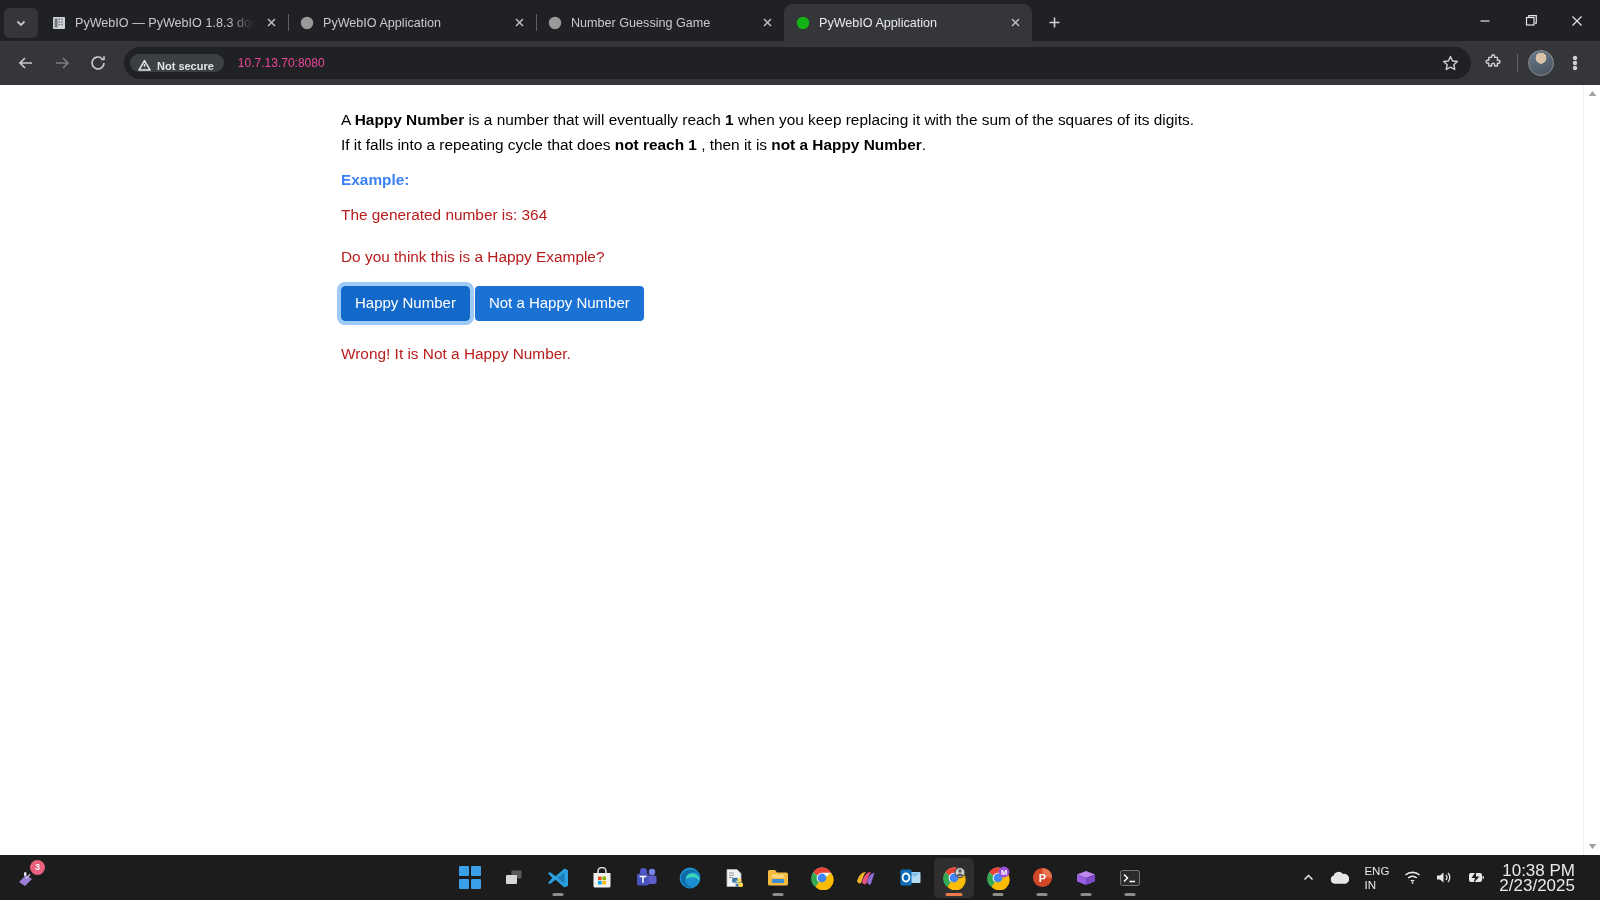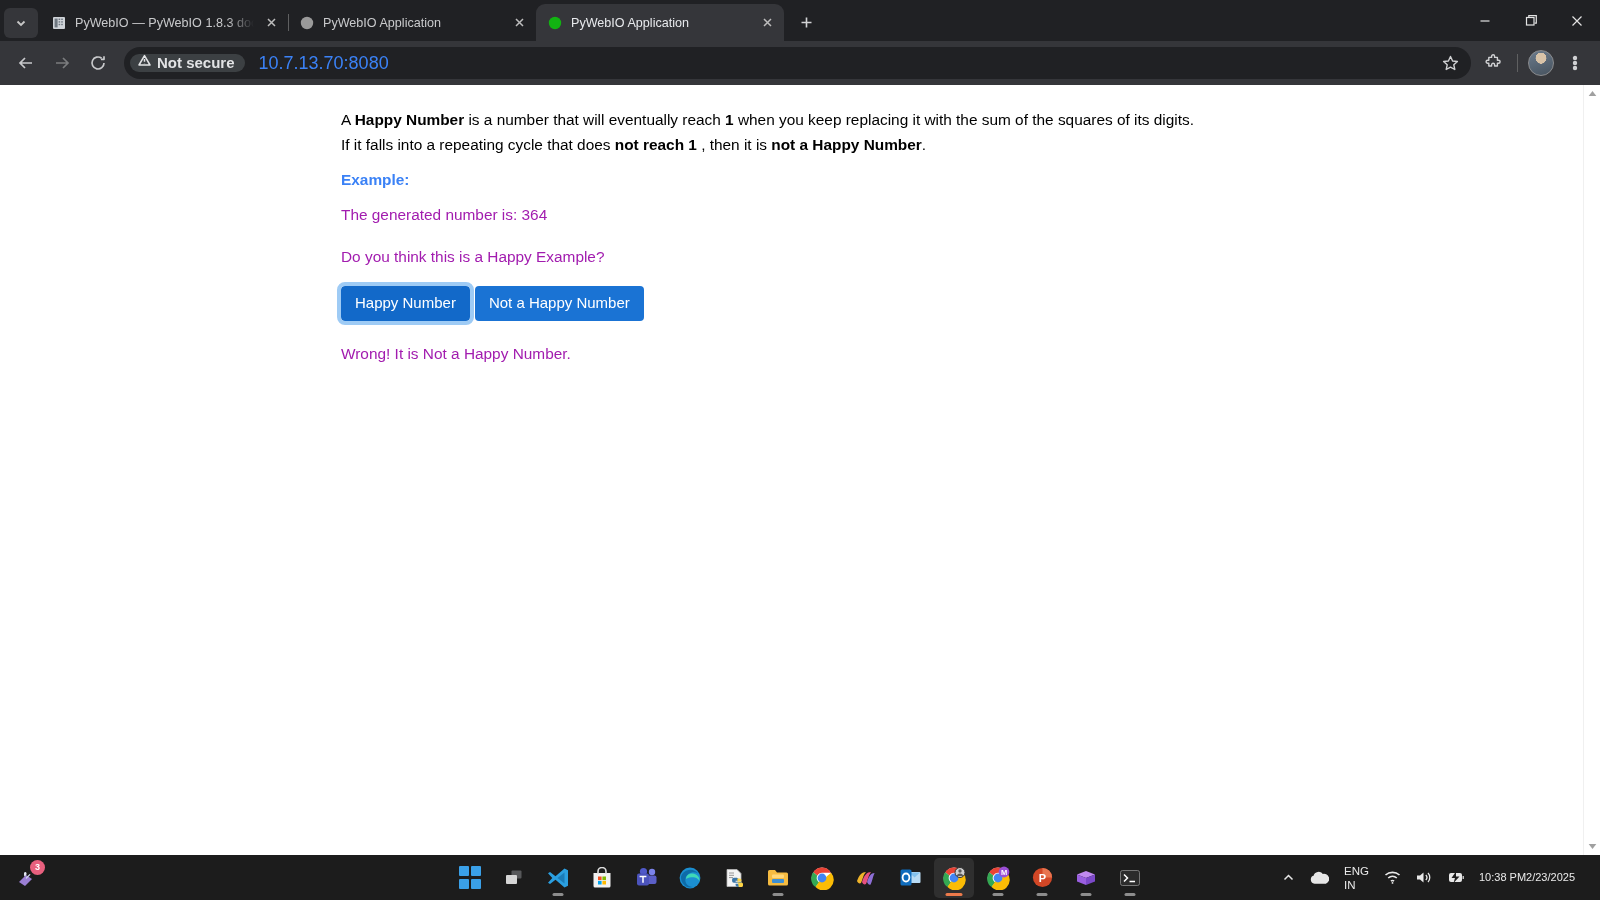--- a/index.html
+++ b/index.html
@@ -73,27 +73,27 @@
   .navbtn svg { stroke: #c8c9cb; stroke-width: 1.7; fill: none; }
   .navbtn.disabled svg { stroke: #7b7c7e; }
 
   .omnibox {
     flex: 1 1 auto; height: 32px; margin-left: 8px; margin-right: 6px;
     background: #202124; border-radius: 16px;
     display: flex; align-items: center; padding: 0 6px 0 6px;
     position: relative;
   }
   .notsecure {
-    display: flex; align-items: flex-start; gap: 6px;
+    display: flex; align-items: flex-end; gap: 6px;
     height: 18px; padding: 0 10px 0 8px; border-radius: 14px;
     background: #3c4043; color: #e2e3e5;
-    font-size: 15px; font-weight: bold; flex: none;
+    font-size: 11px; font-weight: bold; flex: none;
   }
   .notsecure svg { stroke: #e2e3e5; stroke-width: 1.5; fill: none; }
-  .urltext { margin-left: 14px; color: #3b82f6; font-size: 18px; white-space: nowrap; }
+  .urltext { margin-left: 14px; color: #ec4899; font-size: 12px; white-space: nowrap; }
   .star { position: absolute; right: 8px; width: 26px; height: 26px; display:flex; align-items:center; justify-content:center; }
   .star svg { stroke: #d0d1d3; stroke-width: 1.4; fill: none; }
 
   .tbicon { width: 34px; height: 34px; border-radius: 50%; display:flex; align-items:center; justify-content:center; flex: none; }
   .tbicon svg { stroke: #d0d1d3; stroke-width: 1.4; fill: none; }
   .tbsep { width: 1px; height: 18px; background: #5f6061; margin: 0 6px; flex: none; }
   .avatar {
     width: 26px; height: 26px; border-radius: 50%; flex: none;
     background: radial-gradient(circle at 50% 30%, #d8c3a8 0 26%, transparent 27%),
                 linear-gradient(160deg, #6b7b8c, #46525e);
@@ -107,21 +107,21 @@
 
   .para {
     font-size: 15.4px; line-height: 25px; color: #000000;
     max-width: 860px; margin-bottom: 14px;
   }
   .para b { font-weight: bold; }
   .heading { font-size: 15.4px; font-weight: bold; color: #3b82f6; margin-bottom: 13px; }
   ul.example-list { margin: 0 0 13px 0; padding-left: 19px; list-style: disc; }
   ul.example-list li { font-size: 15.4px; line-height: 24px; color: #26282e; padding-left: 2px; }
   ul.example-list li .num { font-style: italic; }
-  .line { font-size: 15.4px; line-height: 25px; color: #a21caf; margin-bottom: 17px; }
+  .line { font-size: 15.4px; line-height: 25px; color: #b91c1c; margin-bottom: 17px; }
   .line.result { margin-top: 5px; }
 
   .btnrow { display: flex; align-items: center; gap: 5px; margin-bottom: 20px; }
   .btn {
     font-family: "Liberation Sans", sans-serif;
     font-size: 15px; color: #ffffff; font-weight: normal;
     border: none; border-radius: 4px;
     padding: 8px 14px 9px 14px;
     line-height: 18px; cursor: pointer;
   }
@@ -182,22 +182,22 @@
             display: flex; align-items: center; justify-content: center; flex: none; }
   .tb-app.active { background: #2f2f2f; }
   .tb-underline { position: absolute; bottom: 2px; left: 50%; transform: translateX(-50%);
                   width: 11px; height: 3px; border-radius: 2px; background: #8d8d8d; }
   .tb-underline.orange { width: 17px; background: #ec7a4b; }
 
   .tb-right { position: absolute; right: 8px; display: flex; align-items: center; gap: 0px; color: #e8e8e8; }
   .tray-btn { height: 40px; padding: 0 7px; display: flex; align-items: center; justify-content: center; }
   .tray-btn svg { stroke: #e8e8e8; fill: none; stroke-width: 1.5; }
   .lang { display: flex; flex-direction: column; line-height: 14px; font-size: 11.5px; color: #eaeaea; padding: 0 8px; }
-  .clock { display: flex; flex-direction: row; align-items: flex-end; line-height: 15px;
-           font-size: 11px; color: #eaeaea; padding: 0 10px 0 6px; }
+  .clock { display: flex; flex-direction: column; align-items: flex-end; line-height: 15px;
+           font-size: 17px; color: #eaeaea; padding: 0 10px 0 6px; }
   .showdesk { width: 7px; height: 40px; }
 </style>
 </head>
 <body>
 
 <div class="browser">
 
   <div class="tabstrip">
 
     <div class="tablist-chevron">
@@ -236,20 +236,34 @@
       </span>
       <span class="tab-title">PyWebIO Application</span>
       <span class="tab-close">
         <svg width="9" height="9" viewBox="0 0 9 9">
             <path d="M1 1 L8 8 M8 1 L1 8"></path>
           </svg>
       </span>
       <span class="tab-sep"></span>
     </div>
 
+    <div class="tab nosep">
+      <span class="favicon">
+        <svg width="14" height="14" viewBox="0 0 14 14">
+            <circle cx="7" cy="7" r="6.2" fill="#9a9a9a"></circle>
+          </svg>
+      </span>
+      <span class="tab-title">Number Guessing Game</span>
+      <span class="tab-close">
+        <svg width="9" height="9" viewBox="0 0 9 9">
+            <path d="M1 1 L8 8 M8 1 L1 8"></path>
+          </svg>
+      </span>
+
+    </div>
 
     <div class="tab active">
       <span class="favicon">
         <svg width="14" height="14" viewBox="0 0 14 14">
             <circle cx="7" cy="7" r="6.2" fill="#12b312"></circle>
           </svg>
       </span>
       <span class="tab-title">PyWebIO Application</span>
       <span class="tab-close">
         <svg width="9" height="9" viewBox="0 0 9 9">

